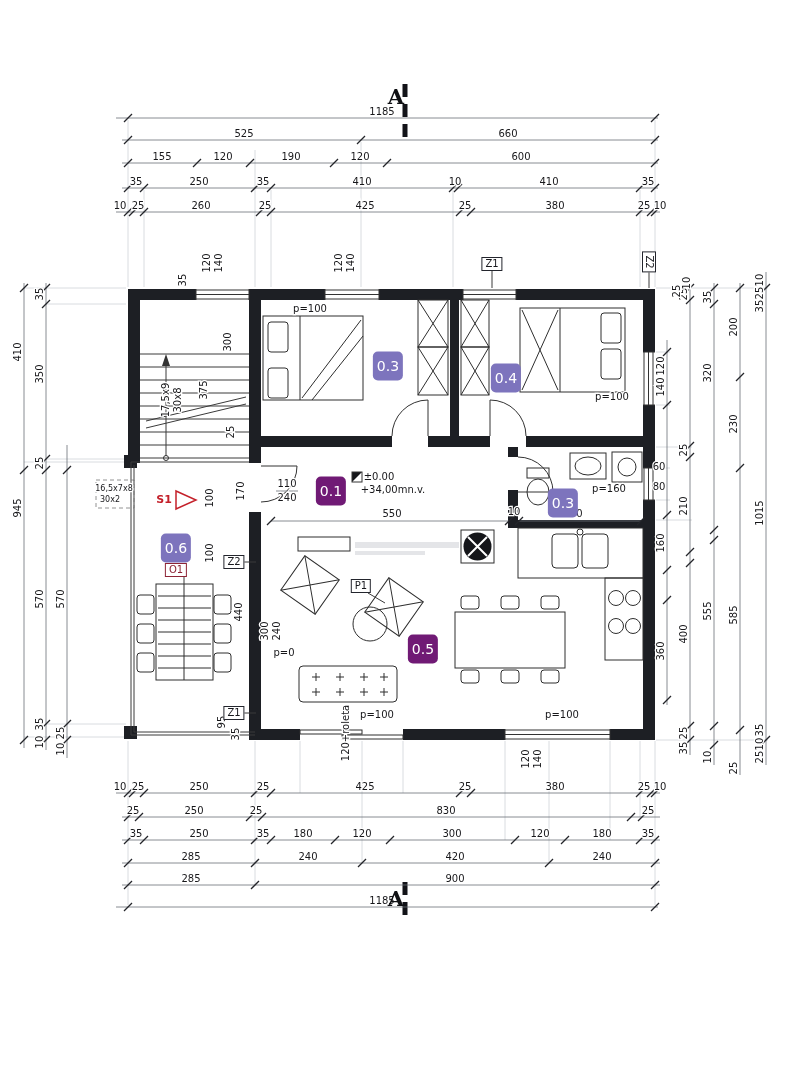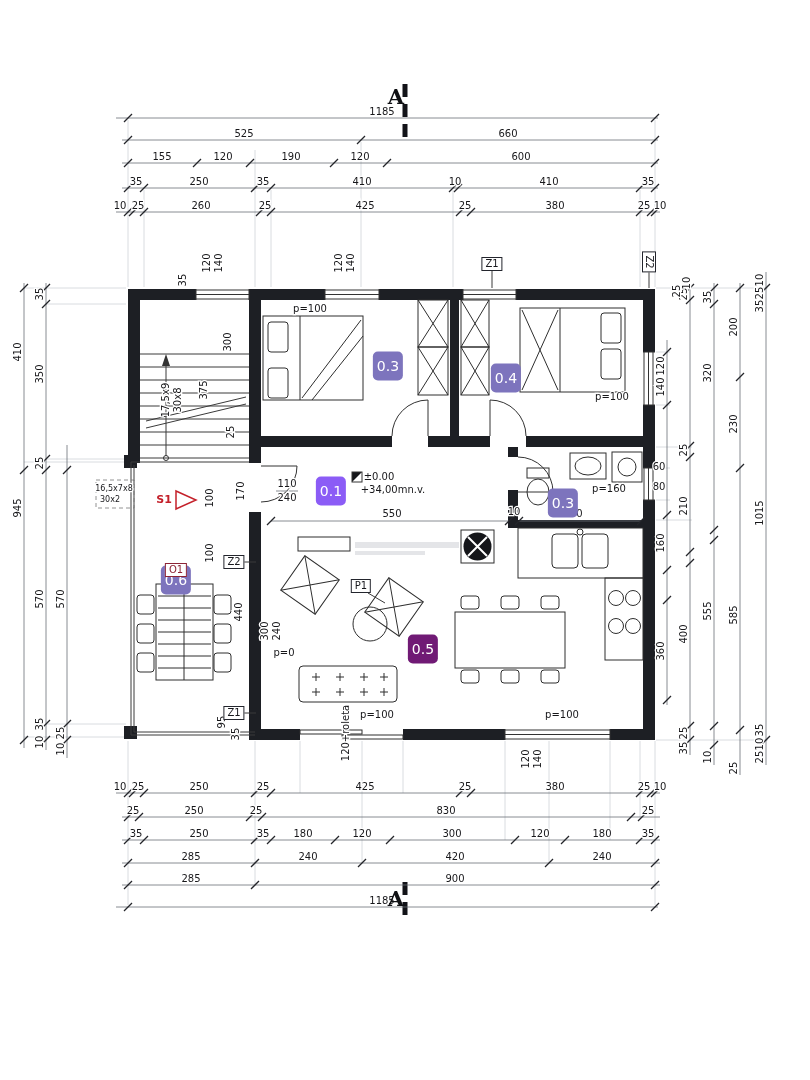--- a/index.html
+++ b/index.html
@@ -490,25 +490,25 @@
       <text x="541" y="759" class="anntext" transform="rotate(-90 541 759)">140</text>
     </g>
 </svg>
 
 <div id="overlay">
   <div class="section-letter" style="left:396px;top:96px;">A</div>
   <div class="section-letter" style="left:396px;top:898px;">A</div>
   <div class="wm-bar" style="left:355px;top:542px;width:104px;height:6px;"></div>
   <div class="wm-bar" style="left:355px;top:551px;width:70px;height:4px;"></div>
   <div class="s1" style="left:164px;top:499px;">S1</div>
-<div class="room-badge" style="left: 331px; top: 491px; background: #8b5cf6;">0.1</div>
+<div class="room-badge" style="left: 331px; top: 491px; background: #701a75;">0.1</div>
     <div class="room-badge" style="left: 563px; top: 503px; background: rgb(125, 116, 189);">0.3</div>
     <div class="room-badge" style="left: 388px; top: 366px; background: rgb(125, 116, 189);">0.3</div>
     <div class="room-badge" style="left: 506px; top: 378px; background: rgb(125, 116, 189);">0.4</div>
     <div class="room-badge" style="left: 423px; top: 649px; background: #701a75;">0.5</div>
-    <div class="room-badge" style="left: 176px; top: 548px; background: rgb(125, 116, 189); margin-top: 32px;">0.6</div>
+    <div class="room-badge" style="left: 176px; top: 548px; background: rgb(125, 116, 189);">0.6</div>
     <div class="ref-box" style="left: 492px; top: 264px; transform: translate(-50%, -50%) rotate(0deg);">Z1</div>
     <div class="ref-box" style="left: 649px; top: 262px; transform: translate(-50%, -50%) rotate(90deg);">Z2</div>
     <div class="ref-box" style="left: 234px; top: 562px; transform: translate(-50%, -50%) rotate(0deg);">Z2</div>
     <div class="ref-box" style="left: 234px; top: 713px; transform: translate(-50%, -50%) rotate(0deg);">Z1</div>
     <div class="ref-box" style="left: 361px; top: 586px; transform: translate(-50%, -50%) rotate(0deg);">P1</div>
     <div class="ref-box red" style="left: 176px; top: 570px; transform: translate(-50%, -50%) rotate(0deg);">O1</div>
   </div>
 
 </body></html>

